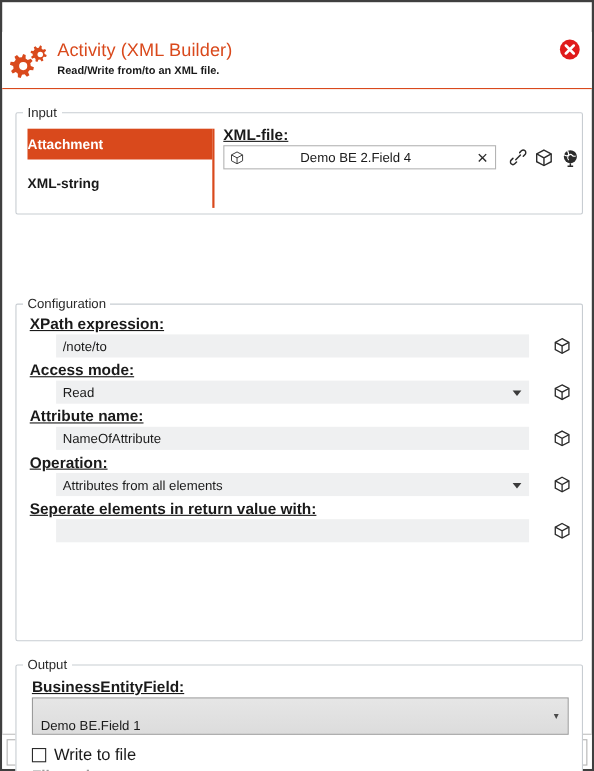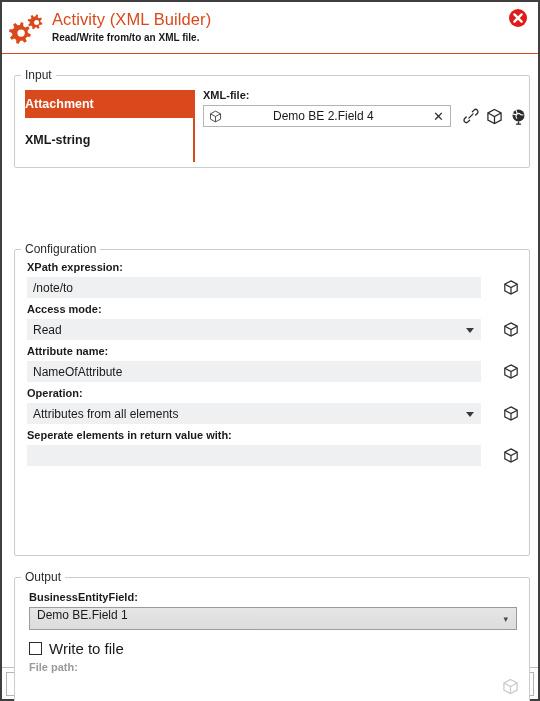--- a/index.html
+++ b/index.html
@@ -32,20 +32,21 @@
   .header {
     position: relative;
     height: 52px;
     flex: 0 0 52px;
     border-bottom: 1px solid #d9491c;
     background: #ffffff;
     display: flex;
     align-items: flex-start;
     padding: 6px 0 0 0;
     box-sizing: border-box;
+    margin-top: 27px;
   }
   .header-icon {
     width: 50px;
     flex: 0 0 50px;
     display: flex;
     align-items: center;
     justify-content: center;
     padding-top: 4px;
   }
   .header-text {
@@ -132,25 +133,26 @@
     height: 8px;
   }
 
   .xml-file-area {
     position: absolute;
     left: 188px;
     top: 6px;
     right: 6px;
   }
   .field-label {
-    font-size: 11px;
+    font-size: 14px;
     font-weight: 700;
     color: #1a1a1a;
     line-height: 15px;
     margin-bottom: 2px;
+    text-decoration: underline;
   }
   .field-label.disabled {
     color: #9a9a9a;
   }
   .token-input {
     position: relative;
     height: 22px;
     box-sizing: border-box;
     border: 1px solid #b4b4b4;
     background: #ffffff;
@@ -199,20 +201,21 @@
     position: absolute;
     left: 12px;
     right: 10px;
     top: 4px;
   }
   .cfg-row { margin-bottom: 4px; }
   .input-line {
     display: flex;
     align-items: center;
     gap: 22px;
+    margin-left: 24px;
   }
   .flat-input {
     flex: 1 1 auto;
     height: 21px;
     box-sizing: border-box;
     background: #eff0f1;
     border: none;
     font-family: "Liberation Sans", sans-serif;
     font-size: 12px;
     color: #1a1a1a;
@@ -252,26 +255,26 @@
     width: 516px;
     height: 134px;
   }
   .out-inner {
     position: absolute;
     left: 14px;
     right: 12px;
     top: 6px;
   }
   .combo {
-    height: 23px;
+    height: 34px;
     box-sizing: border-box;
     border: 1px solid #9b9b9b;
     background: linear-gradient(#e6e6e6, #dcdcdc);
     display: flex;
-    align-items: flex-start;
+    align-items: flex-end;
     padding: 0 20px 0 7px;
     position: relative;
     font-size: 12px;
     color: #1a1a1a;
     cursor: pointer;
   }
   .combo .chev {
     position: absolute;
     right: 8px;
     top: 50%;

